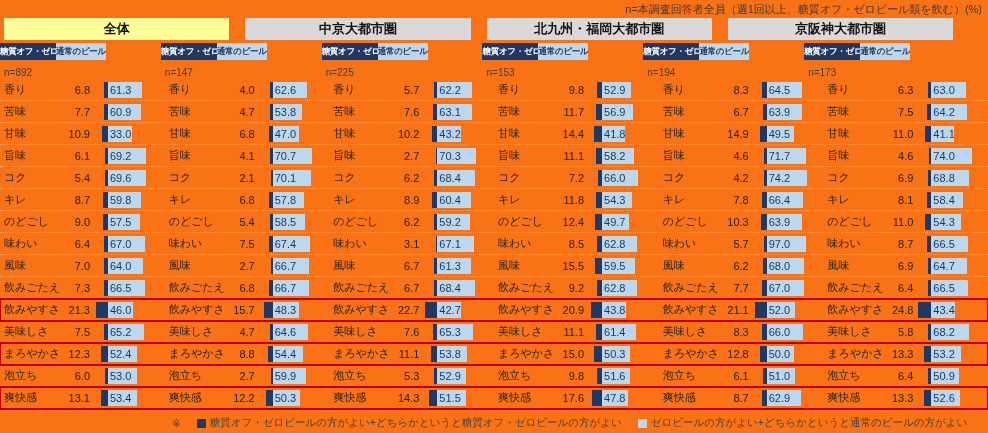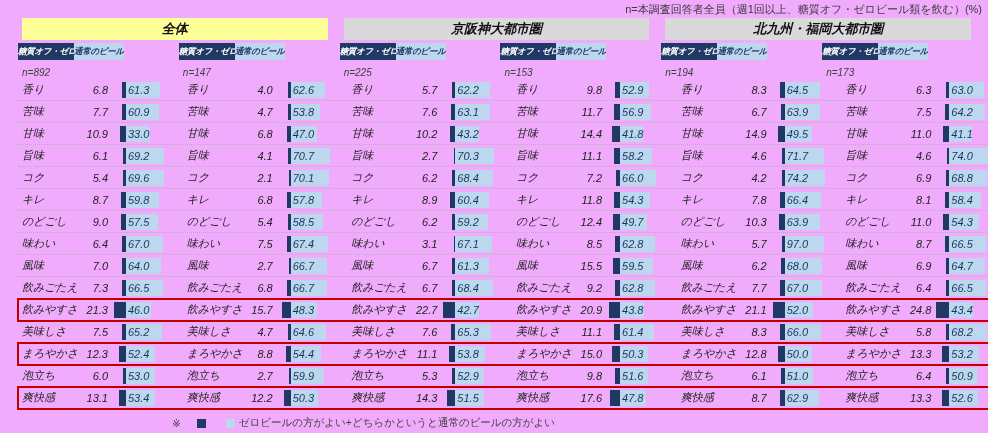--- a/index.html
+++ b/index.html
@@ -1,19 +1,19 @@
 <!DOCTYPE html>
 <html><head>
 <meta charset="utf-8">
 <style>
   html,body{margin:0;padding:0;background:#fff;}
-  .wrap{position:relative;width:988px;height:433px;background:#f0abfc;overflow:hidden;
+  .wrap{position:relative;width:988px;height:433px;background:#f97316;overflow:hidden;
         font-family:"Liberation Sans","DejaVu Sans",sans-serif;}
   .note-top{position:absolute;top:2px;right:6px;font-size:11px;color:#3a3a3a;white-space:nowrap;}
-  .grid{position:absolute;top:18px;left:18px;width:965px;font-style:italic;}
+  .grid{position:absolute;top:18px;left:0;width:965px;}
   .hrow{display:flex;}
   .hcell{flex:1;min-width:0;padding:0 12px 0 4px;box-sizing:border-box;}
   .htitle{height:22px;line-height:22px;text-align:center;font-weight:bold;font-size:13px;
           background:#d9d9d9;color:#111;white-space:nowrap;overflow:hidden;}
   .htitle.overall{background:#ffff99;}
   .srow{display:flex;height:36px;margin-top:3px;}
   .scell{flex:1;min-width:0;position:relative;box-sizing:border-box;}
   .sboxes{display:flex;margin-right:1px;}
   .sbox{height:17px;line-height:17px;text-align:center;font-size:8.5px;letter-spacing:-0.3px;
         white-space:nowrap;overflow:hidden;font-weight:bold;}
@@ -43,24 +43,27 @@
 
 <div class="wrap">
   <div class="note-top">n=本調査回答者全員（週1回以上、糖質オフ・ゼロビール類を飲む）(%)</div>
 
   <div class="grid" id="grid">
       <div class="hrow">
         <div class="hcell">
           <div class="htitle overall">全体</div>
         </div>
         <div class="hcell">
-          <div class="htitle">京阪神大都市圏</div>
+          <div class="htitle">中京大都市圏</div>
         </div>
         <div class="hcell">
           <div class="htitle">北九州・福岡大都市圏</div>
+        </div>
+        <div class="hcell">
+          <div class="htitle">京阪神大都市圏</div>
         </div>
       </div>
       <div class="srow">
         <div class="scell">
           <div class="sboxes">
             <div class="sbox navy">糖質オフ・ゼロ</div>
             <div class="sbox light">通常のビール</div>
           </div>
           <div class="nlabel">n=892</div>
         </div>
@@ -1120,16 +1123,17 @@
               <div class="v2">52.6</div>
             </div>
           </div>
         </div>
       </div>
     </div>
 
   <div class="legend">
     <span>※</span>
     <span class="sq navy"></span>
+    <span>糖質オフ・ゼロビールの方がよい+どちらかというと糖質オフ・ゼロビールの方がよい</span>
     <span class="sq light"></span>
     <span>ゼロビールの方がよい+どちらかというと通常のビールの方がよい</span>
   </div>
 </div>
 
 </body></html>

